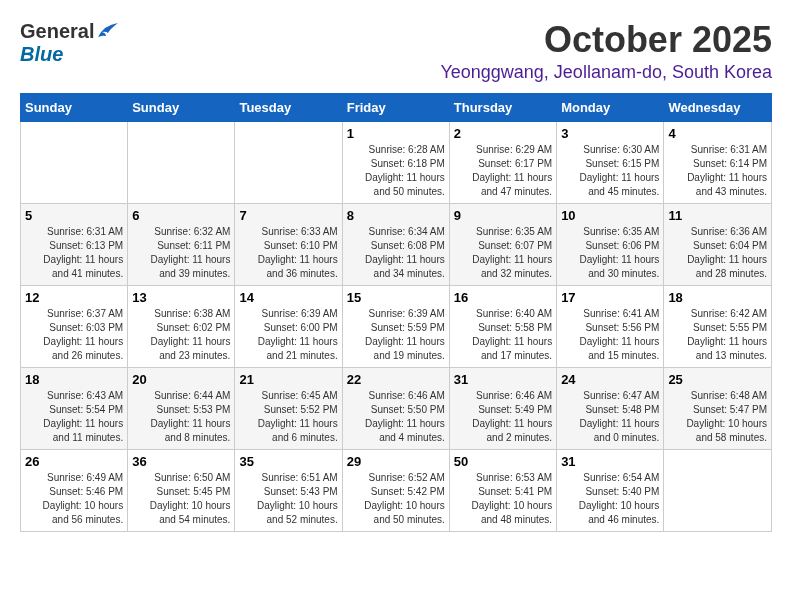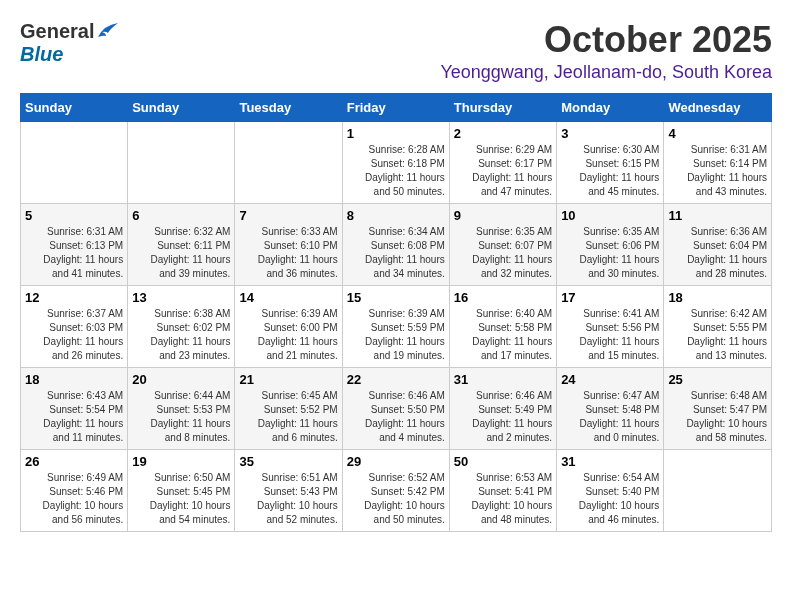--- a/index.html
+++ b/index.html
@@ -222,21 +222,21 @@
           <span class="day-number">25</span>
           <div class="day-info">Sunrise: 6:48 AM<br>Sunset: 5:47 PM<br>Daylight: 10 hours<br>and 58 minutes.</div>
         </td>
       </tr>
       <tr>
         <td>
           <span class="day-number">26</span>
           <div class="day-info">Sunrise: 6:49 AM<br>Sunset: 5:46 PM<br>Daylight: 10 hours<br>and 56 minutes.</div>
         </td>
         <td>
-          <span class="day-number">19</span>
+          <span class="day-number">36</span>
           <div class="day-info">Sunrise: 6:50 AM<br>Sunset: 5:45 PM<br>Daylight: 10 hours<br>and 54 minutes.</div>
         </td>
         <td>
           <span class="day-number">35</span>
           <div class="day-info">Sunrise: 6:51 AM<br>Sunset: 5:43 PM<br>Daylight: 10 hours<br>and 52 minutes.</div>
         </td>
         <td>
           <span class="day-number">29</span>
           <div class="day-info">Sunrise: 6:52 AM<br>Sunset: 5:42 PM<br>Daylight: 10 hours<br>and 50 minutes.</div>
         </td>

